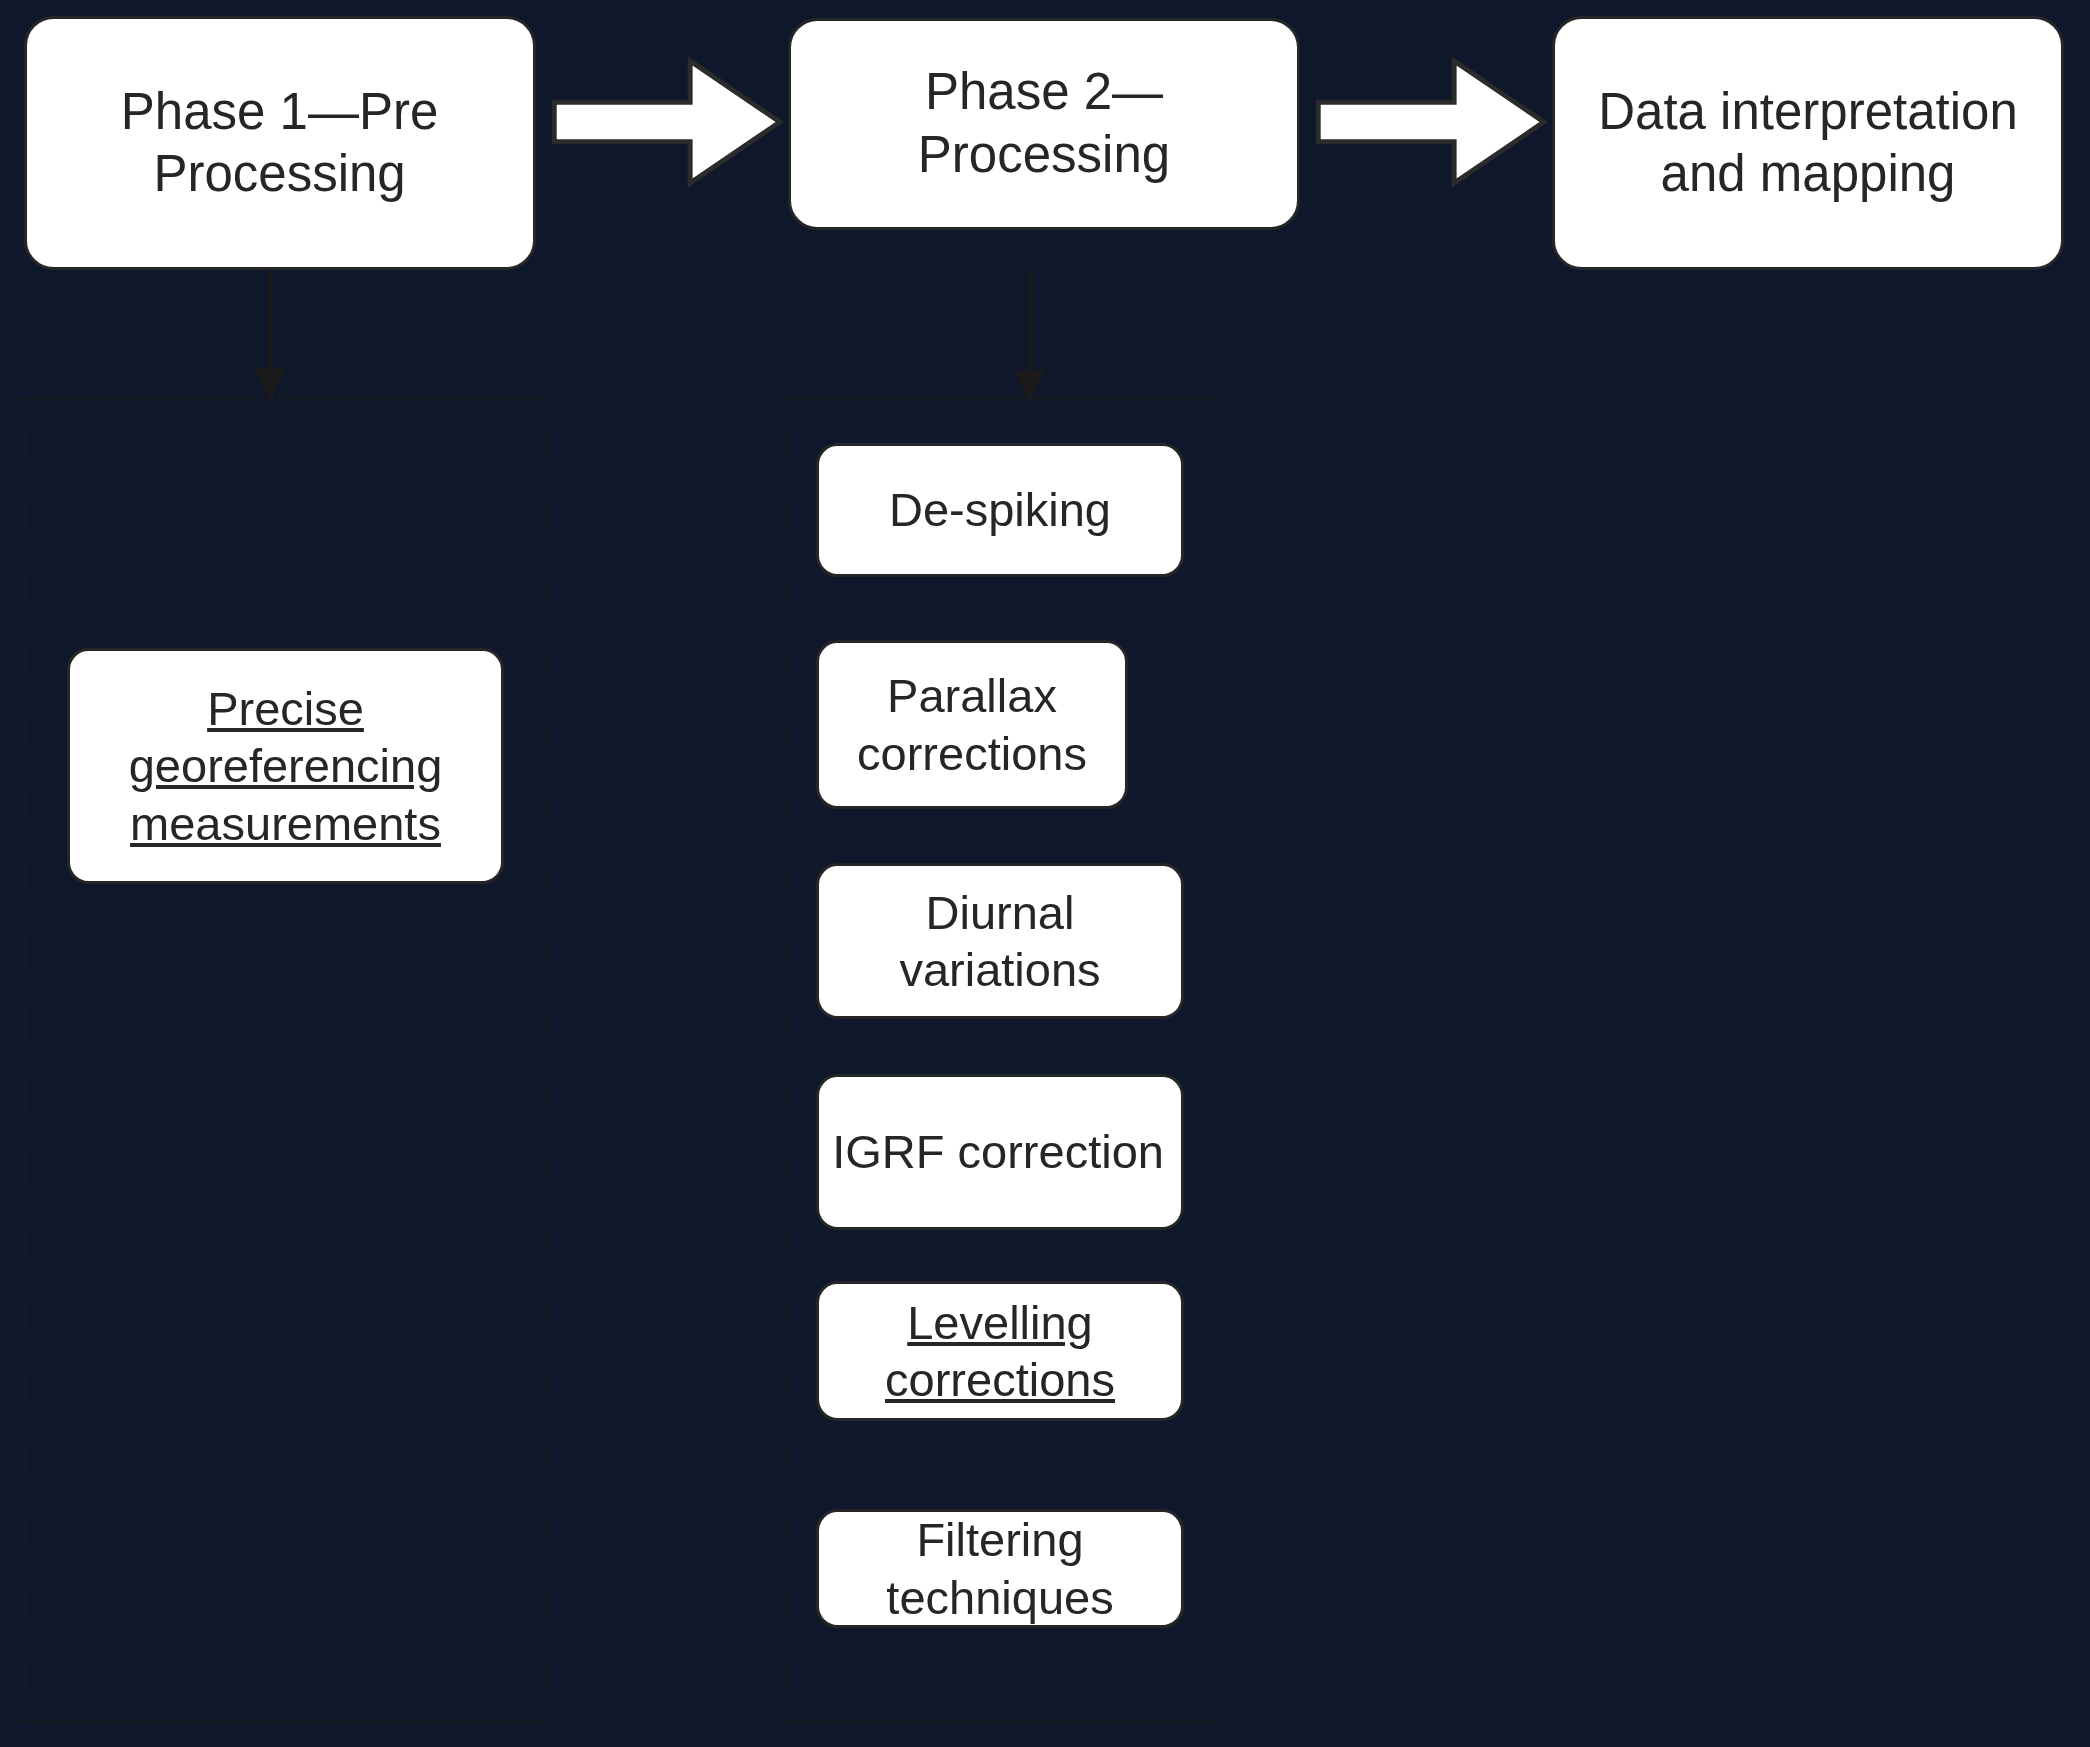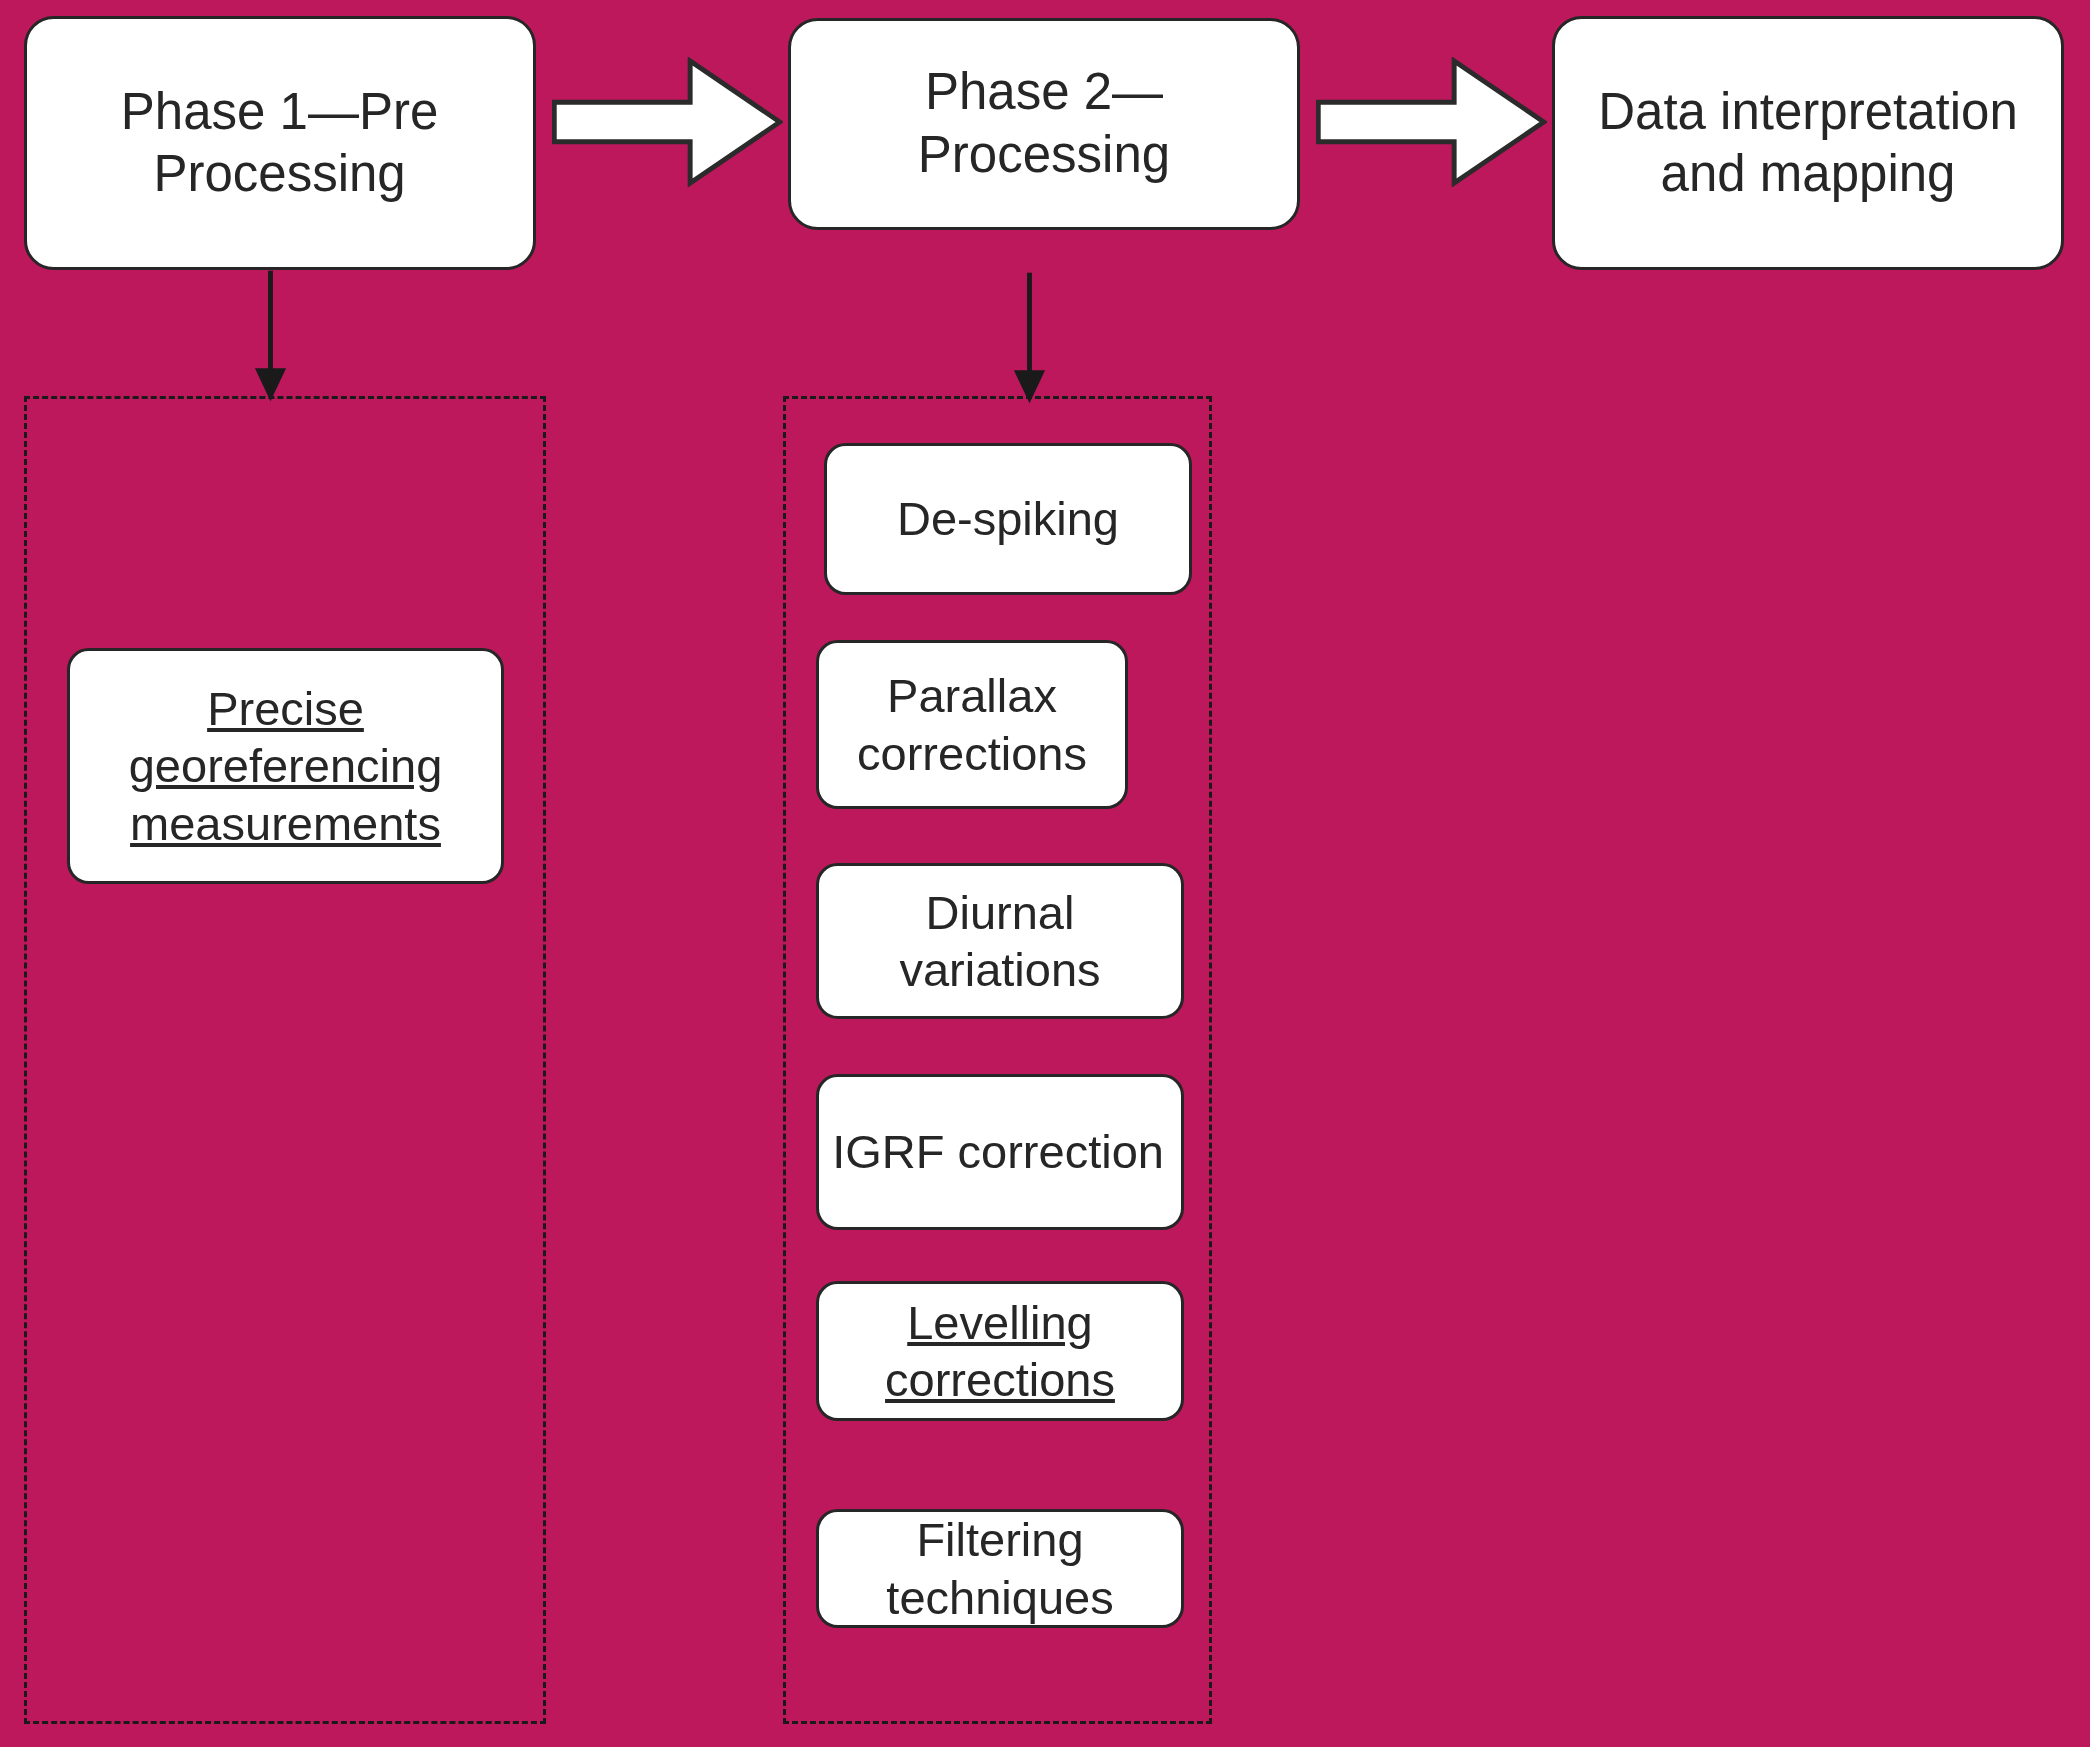--- a/index.html
+++ b/index.html
@@ -7,21 +7,21 @@
     padding: 0;
     background: #ffffff;
   }
   body {
     font-family: "Liberation Sans", sans-serif;
   }
   #canvas {
     position: relative;
     width: 2090px;
     height: 1748px;
-    background: #be185d;
+    background: #0f172a;
     overflow: hidden;
   }
   .node {
     position: absolute;
     box-sizing: border-box;
     border: 3.9px solid #262626;
     border-radius: 29.6px;
     background: #ffffff;
     display: flex;
     align-items: center;
@@ -89,21 +89,21 @@
     </svg>
   </div>
 
   <div class="dashed-group" style="left:23.6px; top:396px; width:522px; height:1328px;"></div>
 
 
   <div class="node sub-node" style="left:67px; top:648px; width:437px; height:236px;text-decoration:underline;">Precise georeferencing measurements</div>
 
   <div class="dashed-group" style="left:783px; top:396px; width:429px; height:1328px;"></div>
 
-  <div class="node sub-node" style="left:816px; top:443px; width:368px; height:152px;margin-left:8px;">De-spiking</div>
+  <div class="node sub-node" style="left:816px; top:443px; width:368px; height:134px;">De-spiking</div>
 
   <div class="node sub-node" style="left:816px; top:640px; width:312px; height:169px;text-align:center;">Parallax corrections</div>
 
   <div class="node sub-node" style="left:816px; top:863px; width:368px; height:156px;">Diurnal variations</div>
 
   <div class="node sub-node" style="left:816px; top:1074px; width:368px; height:156px;padding-left:8px;">IGRF correction</div>
 
   <div class="node sub-node" style="left:816px; top:1281px; width:368px; height:140px;text-decoration:underline;">Levelling corrections</div>
 
   <div class="node sub-node" style="left:816px; top:1509px; width:368px; height:119px;">Filtering techniques</div>

